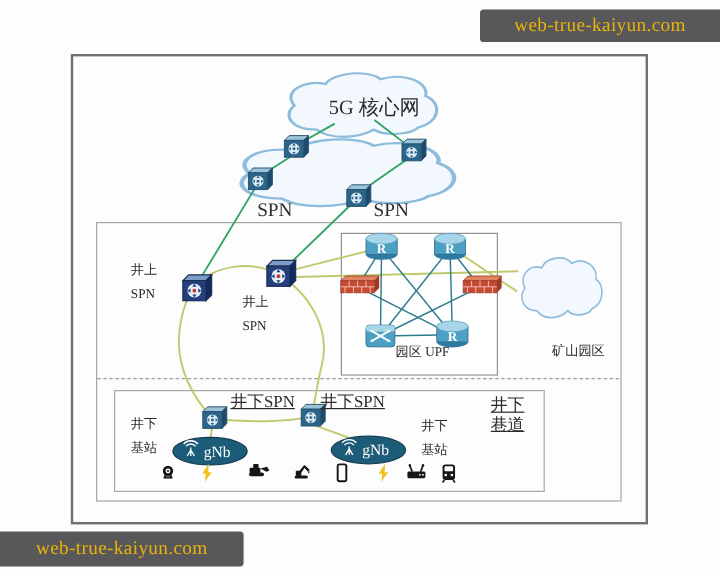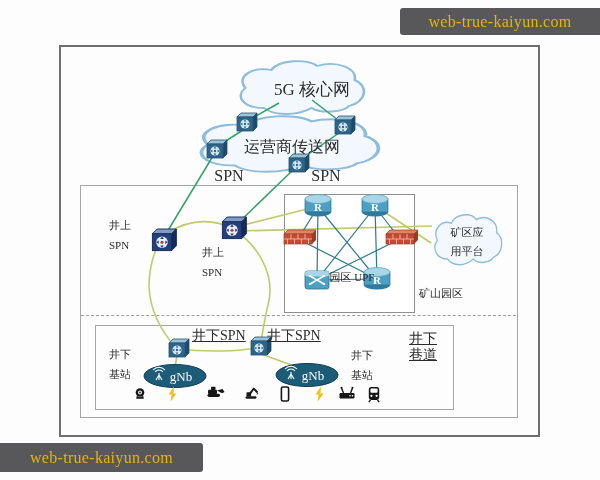--- a/index.html
+++ b/index.html
@@ -199,41 +199,36 @@
         <rect x="-5.2" y="-7" width="10.4" height="13" rx="2.4"></rect>
         <rect x="-3.6" y="-5.4" width="7.2" height="4.2" rx="1" fill="#fff"></rect>
         <circle cx="-2.6" cy="1.8" r="1.1" fill="#fff"></circle>
           <circle cx="2.6" cy="1.8" r="1.1" fill="#fff"></circle>
         <path d="M-3.5,6 L-5.2,8 M3.5,6 L5.2,8" stroke="#161616" stroke-width="1.3" fill="none"></path>
       </g>
     </g>
   </svg>
 
   <div class="lbl center f17" style="left:312px;top:79px;">5G 核心网</div>
-  <div class="lbl center f16" style="left:292px;top:137px;">运营商传送网</div>
   <div class="lbl center f16" style="left:229px;top:166px;">SPN</div>
   <div class="lbl center f16" style="left:326px;top:166px;">SPN</div>
 
   <div class="lbl two-line lh20 f15" style="left:109px;top:215px;">
     <span>井上</span>
     <span>SPN</span>
   </div>
   <div class="lbl two-line lh20 f15" style="left:202px;top:242px;">
     <span>井上</span>
     <span>SPN</span>
   </div>
 
-  <div class="lbl center f15" style="left:352px;top:271px;">园区 UPF</div>
-
-  <div class="lbl two-line lh19 f15" style="left:467px;top:223px;transform:translateX(-50%);text-align:center;">
-    <span>矿区应</span>
-    <span>用平台</span>
-  </div>
-
-  <div class="lbl f15" style="left:419px;top:287px;">矿山园区</div>
+  <div class="lbl center f15" style="left:352px;top:288px;">园区 UPF</div>
+
+
+  <div class="lbl f15" style="left:460px;top:287px;">矿山园区</div>
 
   <div class="lbl f14" style="left:192px;top:327px;">井下SPN</div>
   <div class="lbl f14" style="left:267px;top:327px;">井下SPN</div>
 
   <div class="lbl two-line lh20 f15" style="left:109px;top:344px;">
     <span>井下</span>
     <span>基站</span>
   </div>
   <div class="lbl two-line lh20 f15" style="left:351px;top:345px;">
     <span>井下</span>

